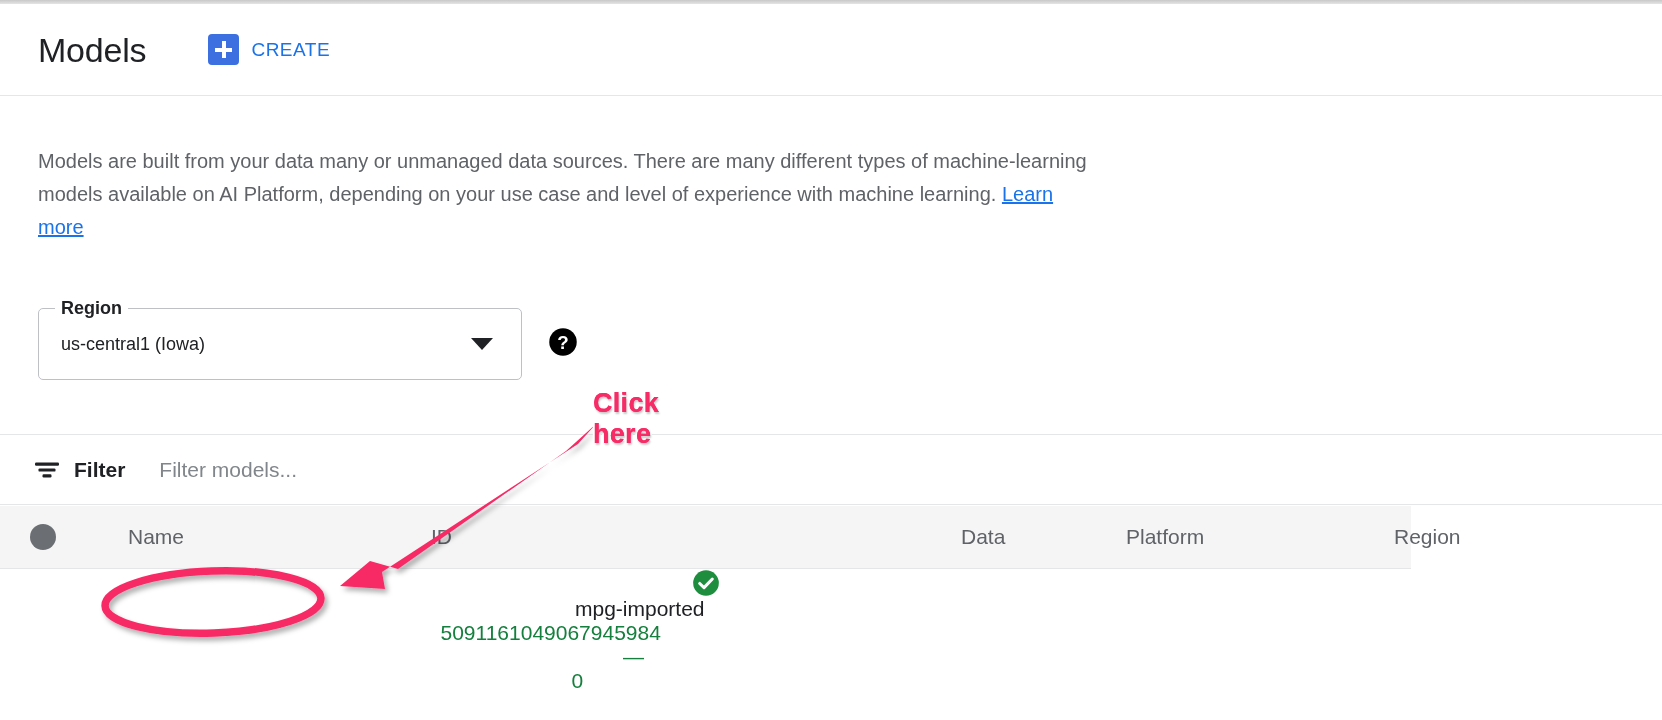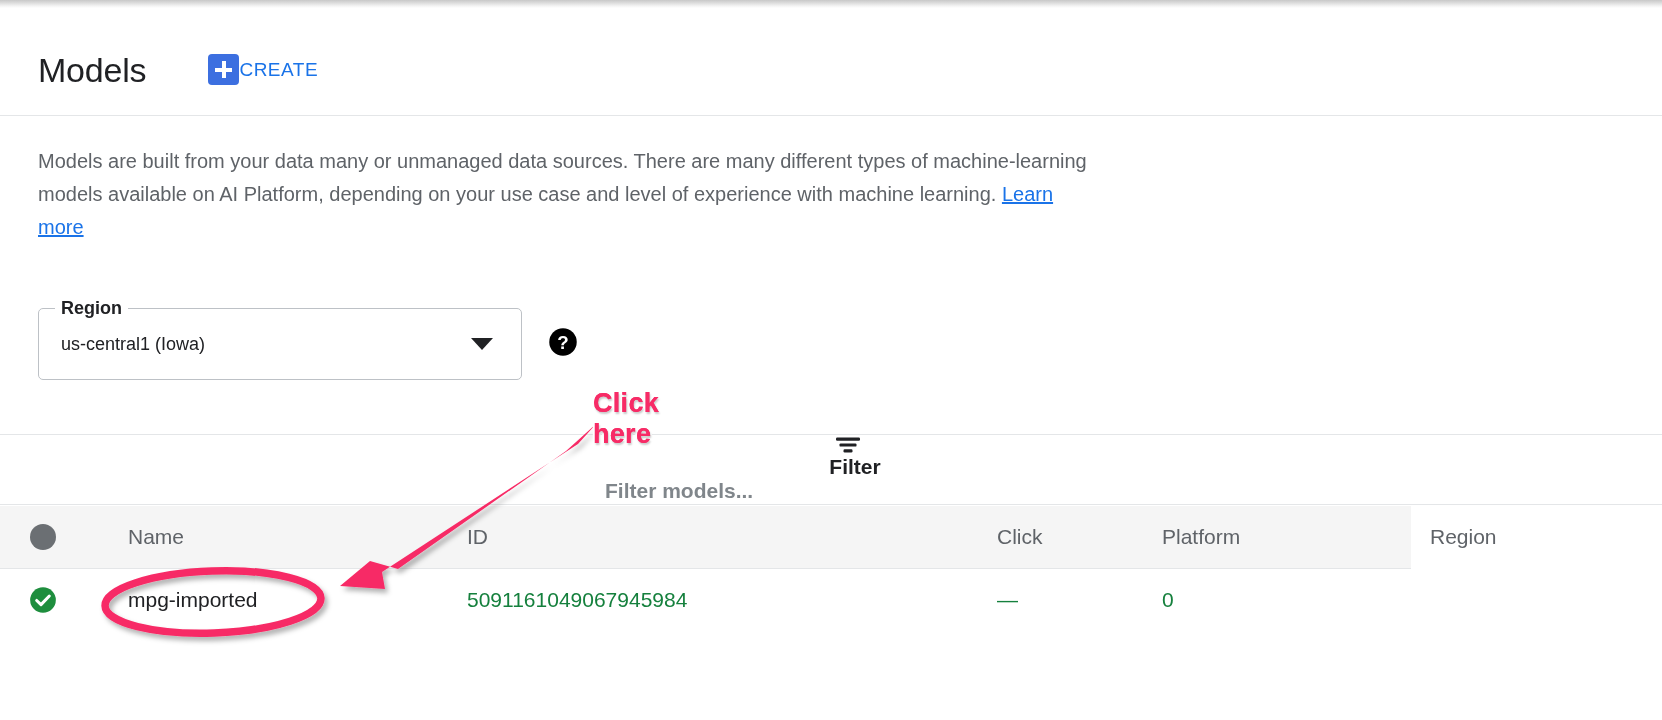--- a/index.html
+++ b/index.html
@@ -24,21 +24,21 @@
   .top-shadow {
     position: absolute;
     top: 0; left: 0;
     width: 1662px; height: 8px;
     background: linear-gradient(to bottom, #c8c8c8 0%, #dcdcdc 35%, #f2f2f2 72%, #ffffff 100%);
   }
 
   
   .header {
     position: absolute;
-    top: 24px; left: 0;
+    top: 4px; left: 0;
     width: 1662px; height: 92px;
     background: #ffffff;
     border-bottom: 1px solid #e4e6e8;
     display: flex;
     align-items: center;
     padding-left: 38px;
   }
   .page-title {
     font-size: 34px;
     color: #202124;
@@ -48,20 +48,21 @@
   }
   .header-actions {
     display: flex;
     align-items: center;
     margin-left: 58px;
     gap: 42px;
   }
   .hdr-btn {
     display: flex;
     align-items: center;
+    gap: 12px;
     background: none;
     border: none;
     padding: 6px 4px;
     cursor: pointer;
     font-family: inherit;
   }
   .hdr-btn-label {
     color: #1a73e8;
     font-size: 19px;
     font-weight: 500;
@@ -158,61 +159,60 @@
   }
   .filter-bar {
     position: absolute;
     top: 435px; left: 0;
     width: 1662px; height: 70px;
     background: #ffffff;
     display: flex;
     align-items: center;
     padding-left: 34px;
     border-bottom: 1px solid #e4e6e8;
-    flex-direction: column;
   }
   .filter-icon { width: 26px; height: 20px; flex: 0 0 auto; display: block; }
   .filter-label {
     margin-left: 14px;
     font-size: 21px;
     font-weight: 700;
     color: #202124;
   }
   .filter-input {
     margin-left: 34px;
     border: none;
     outline: none;
     background: transparent;
     font-family: inherit;
     font-size: 21px;
     color: #202124;
     width: 520px;
     padding: 0;
-    font-weight: bold;
   }
   .filter-input::placeholder { color: #80868b; }
 
   
   .table { position: absolute; top: 506px; left: 0; width: 1411px; }
   .thead {
     display: flex;
     align-items: center;
     height: 63px;
     background: #f5f5f5;
     border-bottom: 1px solid #e4e6e8;
   }
   .trow {
     display: flex;
     align-items: center;
     height: 62px;
     background: #ffffff;
+    flex-direction: column;
   }
   .c-sel   { width: 86px; display: flex; justify-content: center; flex: 0 0 auto; }
   .c-name  { width: 345px; flex: 0 0 auto; padding-left: 42px; }
-  .c-id    { width: 530px; flex: 0 0 auto; margin-left: 36px; }
+  .c-id    { width: 530px; flex: 0 0 auto; }
   .c-data  { width: 165px; flex: 0 0 auto; }
   .c-endp  { width: 268px; flex: 0 0 auto; }
   .c-reg   { flex: 1 1 auto; }
   .th {
     font-size: 21px;
     color: #5f6368;
     font-weight: 400;
   }
   .td {
     font-size: 21px;
@@ -305,21 +305,21 @@
   </div>
 
   <div class="table">
 
     <div class="thead">
       <div class="c-sel">
         <span class="head-dot"></span>
       </div>
       <div class="c-name th">Name</div>
       <div class="c-id th">ID</div>
-      <div class="c-data th">Click</div>
+      <div class="c-data th">Data</div>
       <div class="c-endp th">Platform</div>
       <div class="c-reg th">Region</div>
     </div>
 
     <div class="trow">
       <div class="c-sel">
         <span>
           <svg class="check-icon" viewBox="0 0 24 24" xmlns="http://www.w3.org/2000/svg">
             <circle cx="12" cy="12" r="11" fill="#1e8e3e"></circle>
             <path d="M6.6 12.4 L10.3 16 L17.4 8.6" stroke="#ffffff" stroke-width="2.6" fill="none" stroke-linecap="round" stroke-linejoin="round"></path>

